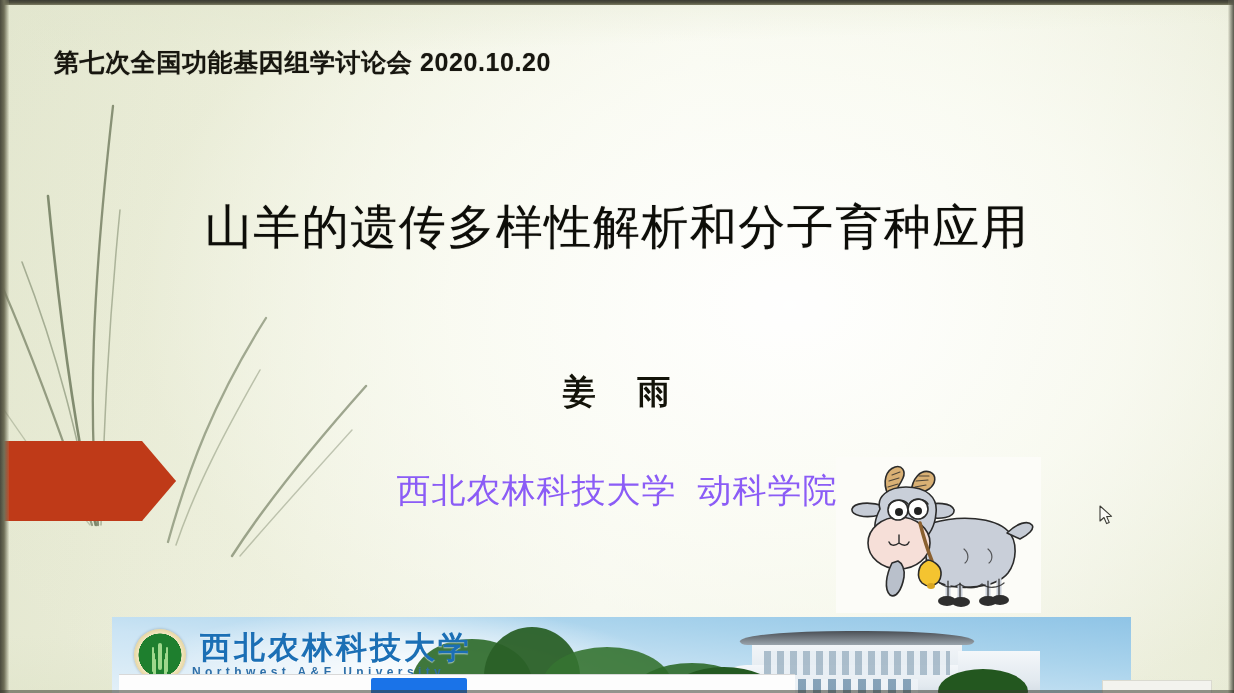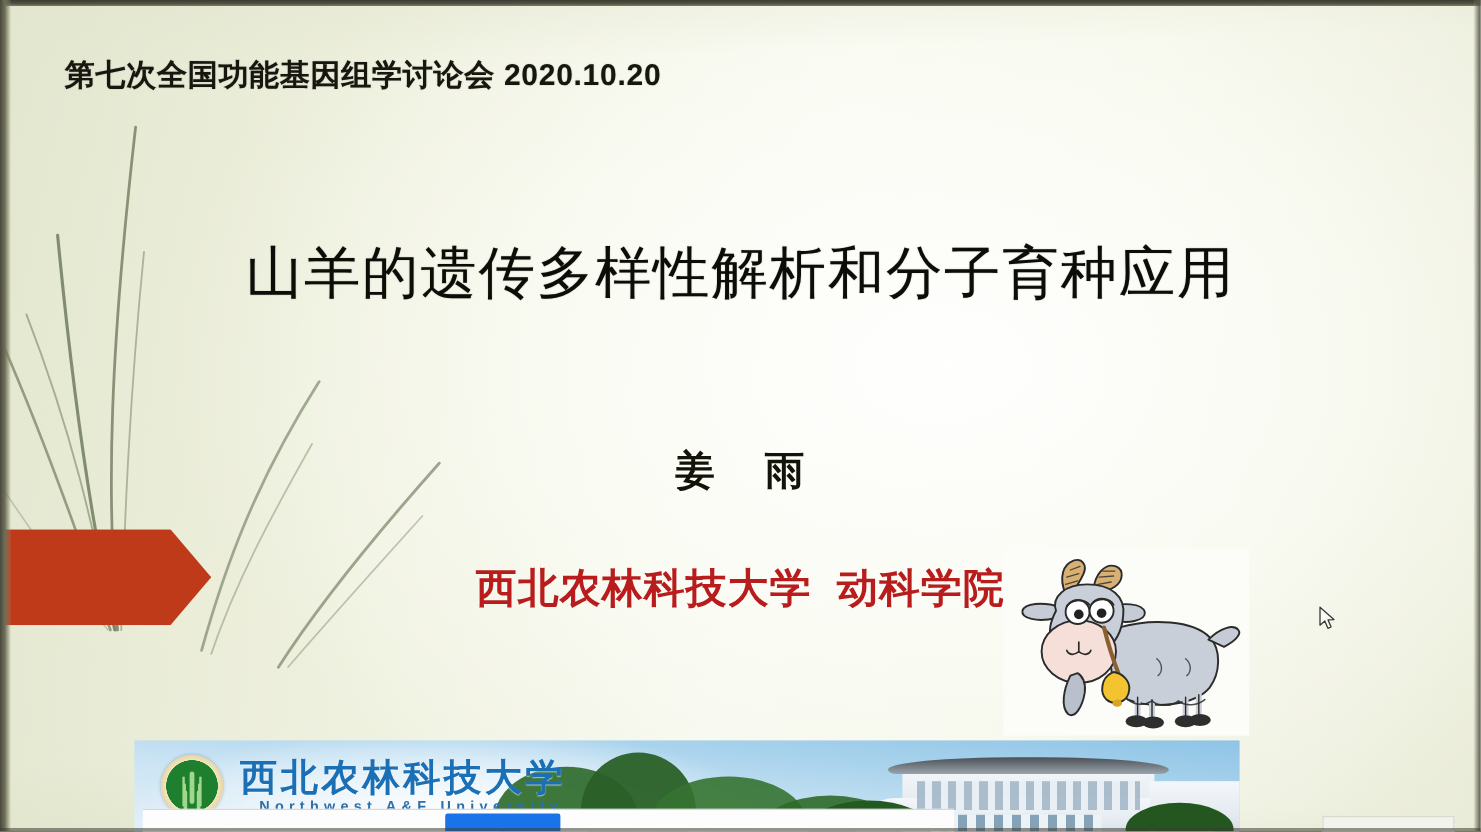--- a/index.html
+++ b/index.html
@@ -124,43 +124,43 @@
     white-space: pre;
   }
 
   .affiliation {
     position: absolute;
     left: 0;
     right: 0;
     top: 468px;
     text-align: center;
     font-size: 34px;
-    font-weight: 700;
-    color: #b91c1c;
+    font-weight: 400;
+    color: #8b5cf6;
     letter-spacing: 1px;
     white-space: pre;
   }
 
   
   .goat-card {
     position: absolute;
     left: 836px;
     top: 457px;
     width: 205px;
     height: 156px;
     background: #FCFCF8;
   }
   .goat-card svg { display: block; }
 
   
   .campus-banner {
     position: absolute;
     left: 112px;
     top: 617px;
-    width: 921px;
+    width: 1019px;
     height: 76px;
     overflow: hidden;
     background: linear-gradient(185deg,#8FC4E6 0%,#A9D3EC 30%,#CBE4F4 62%,#E3F0F8 100%);
   }
   .sky-haze {
     position: absolute;
     left: 0; top: 0; width: 62%; height: 100%;
     background: radial-gradient(ellipse 340px 90px at 46% 78%,
         rgba(255,255,255,0.95) 0%, rgba(255,255,255,0.55) 42%, rgba(255,255,255,0) 78%);
   }
@@ -208,21 +208,21 @@
     font-family: "DejaVu Serif", "Liberation Serif", serif;
     font-size: 31px;
     font-weight: 700;
     color: #1B6FB5;
     letter-spacing: 3px;
     text-shadow: 0 1px 1px rgba(255,255,255,0.6);
     white-space: nowrap;
   }
   .uni-name-en {
     position: absolute;
-    left: 104px;
+    left: 80px;
     top: 48px;
     font-size: 12px;
     font-weight: 700;
     color: #2E6FA8;
     letter-spacing: 4.4px;
     white-space: nowrap;
   }
 
   
   .bottom-panel {

